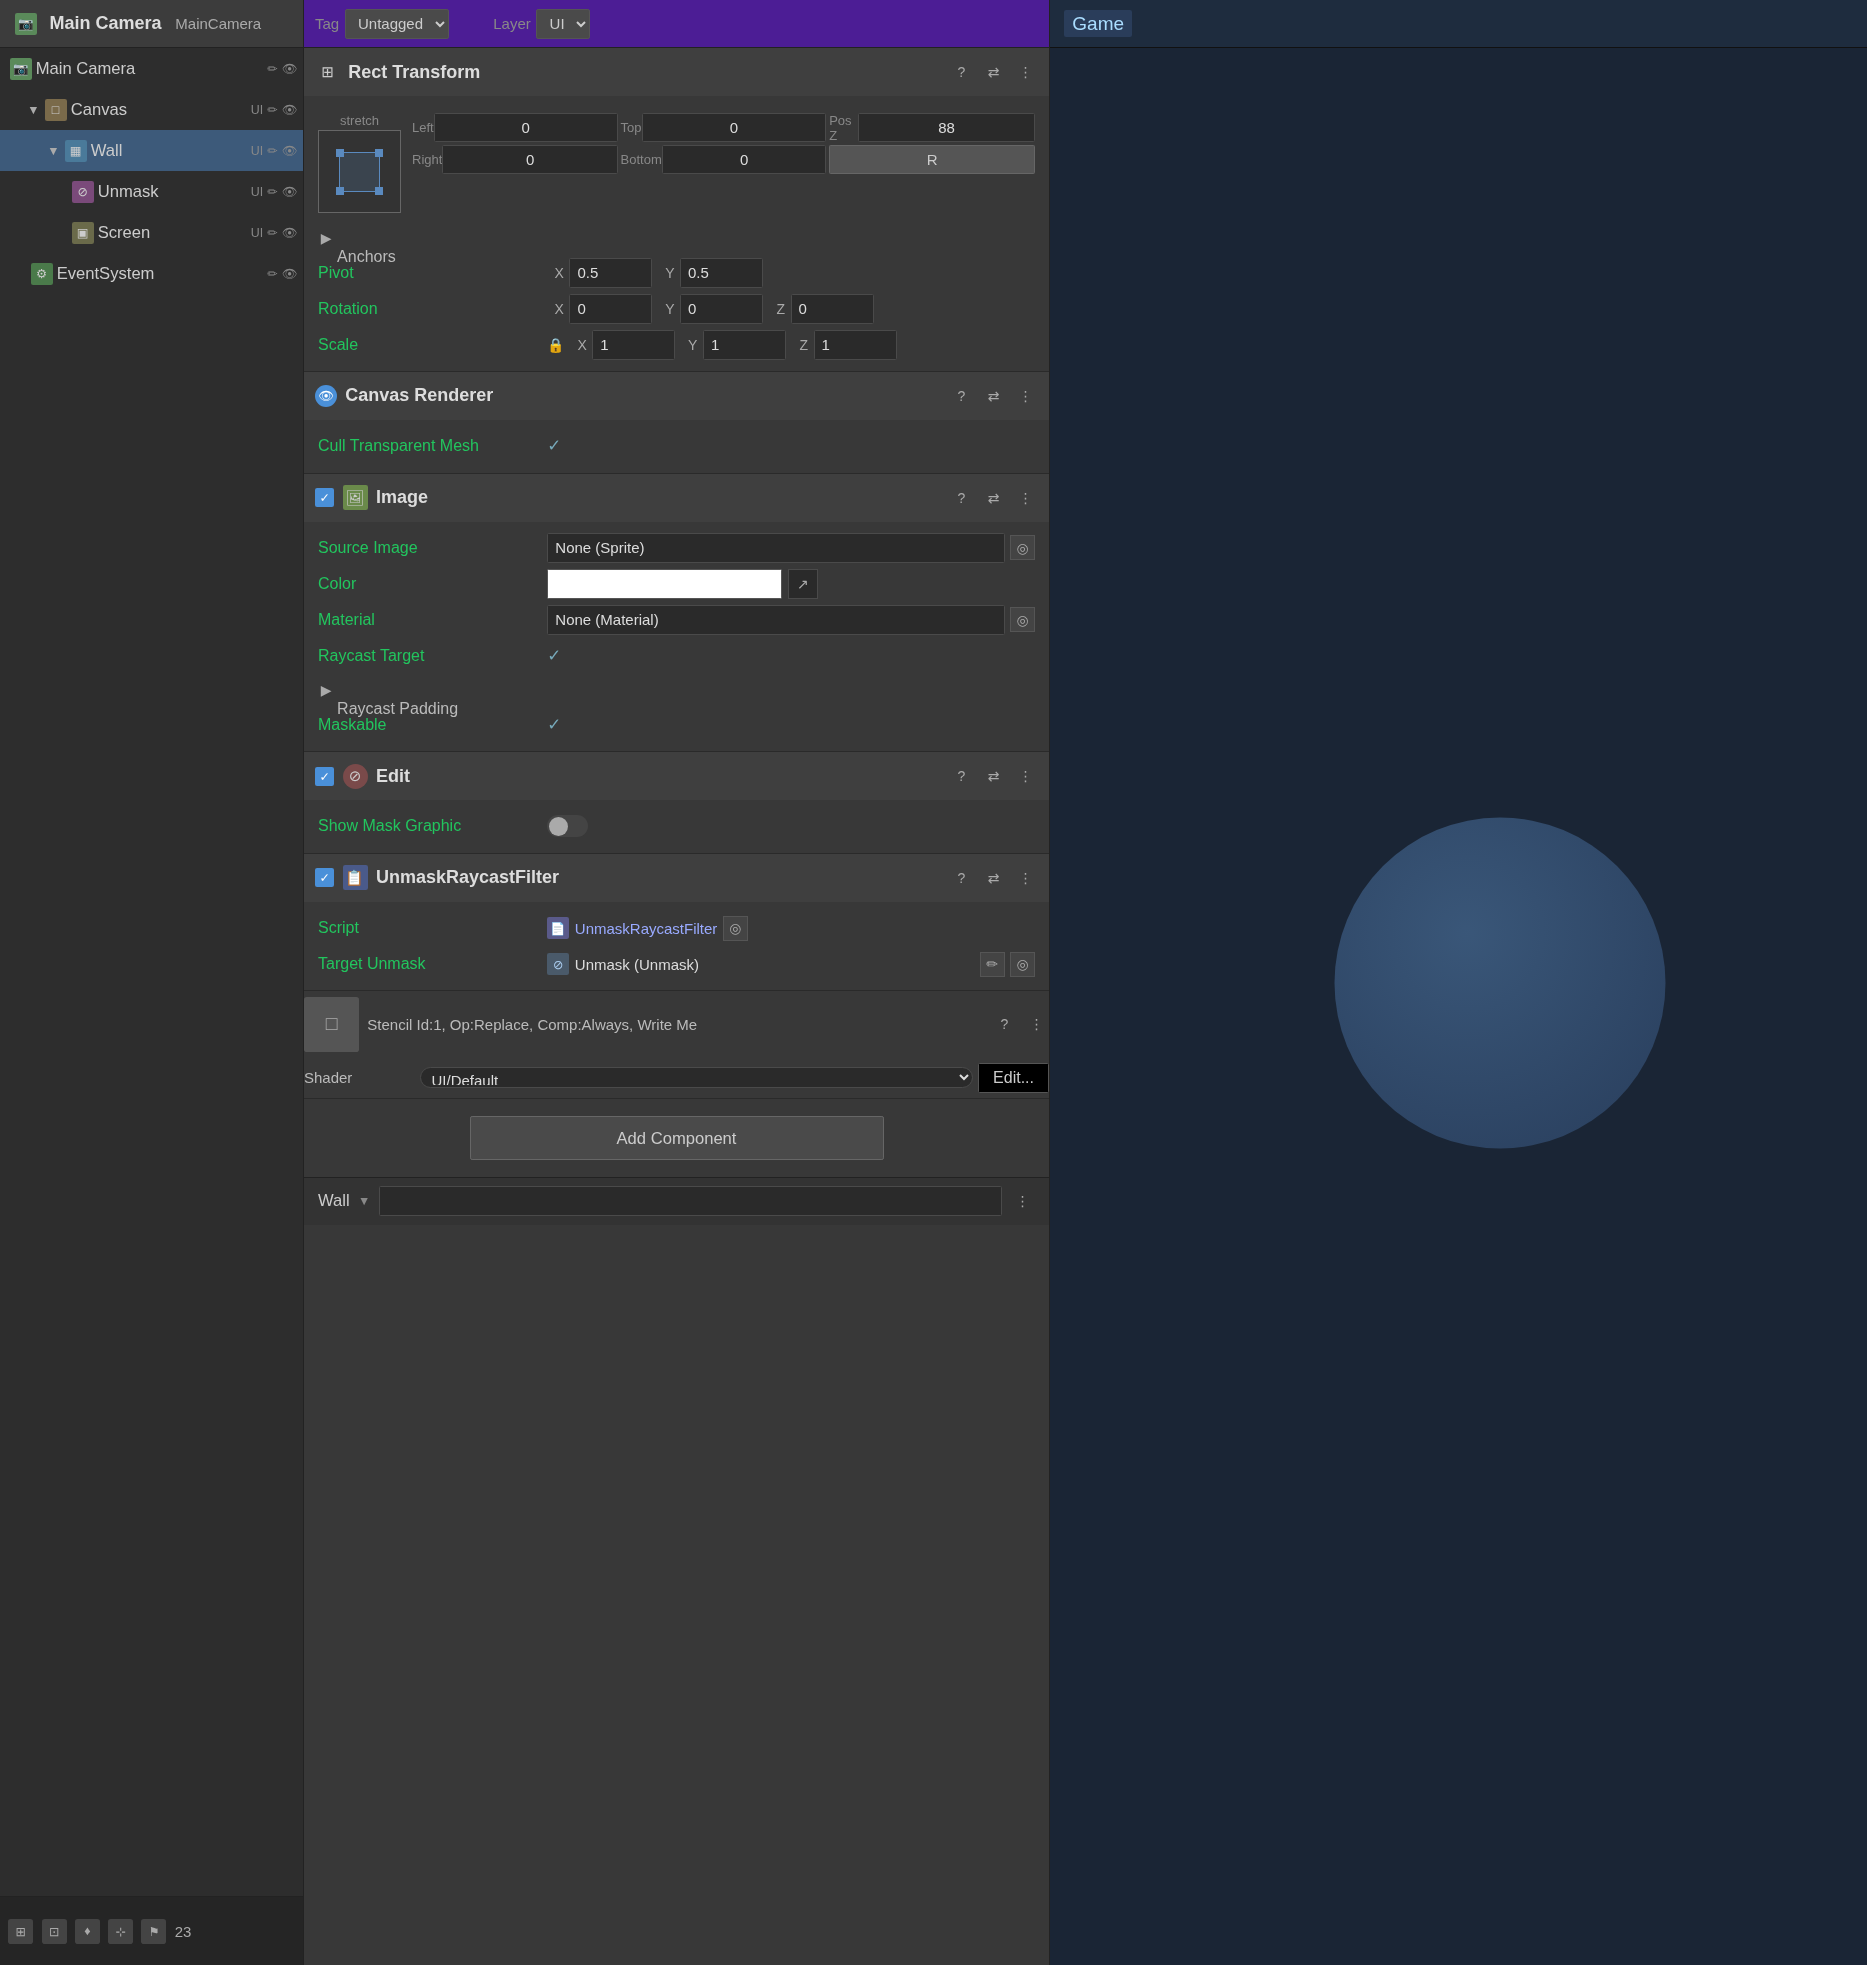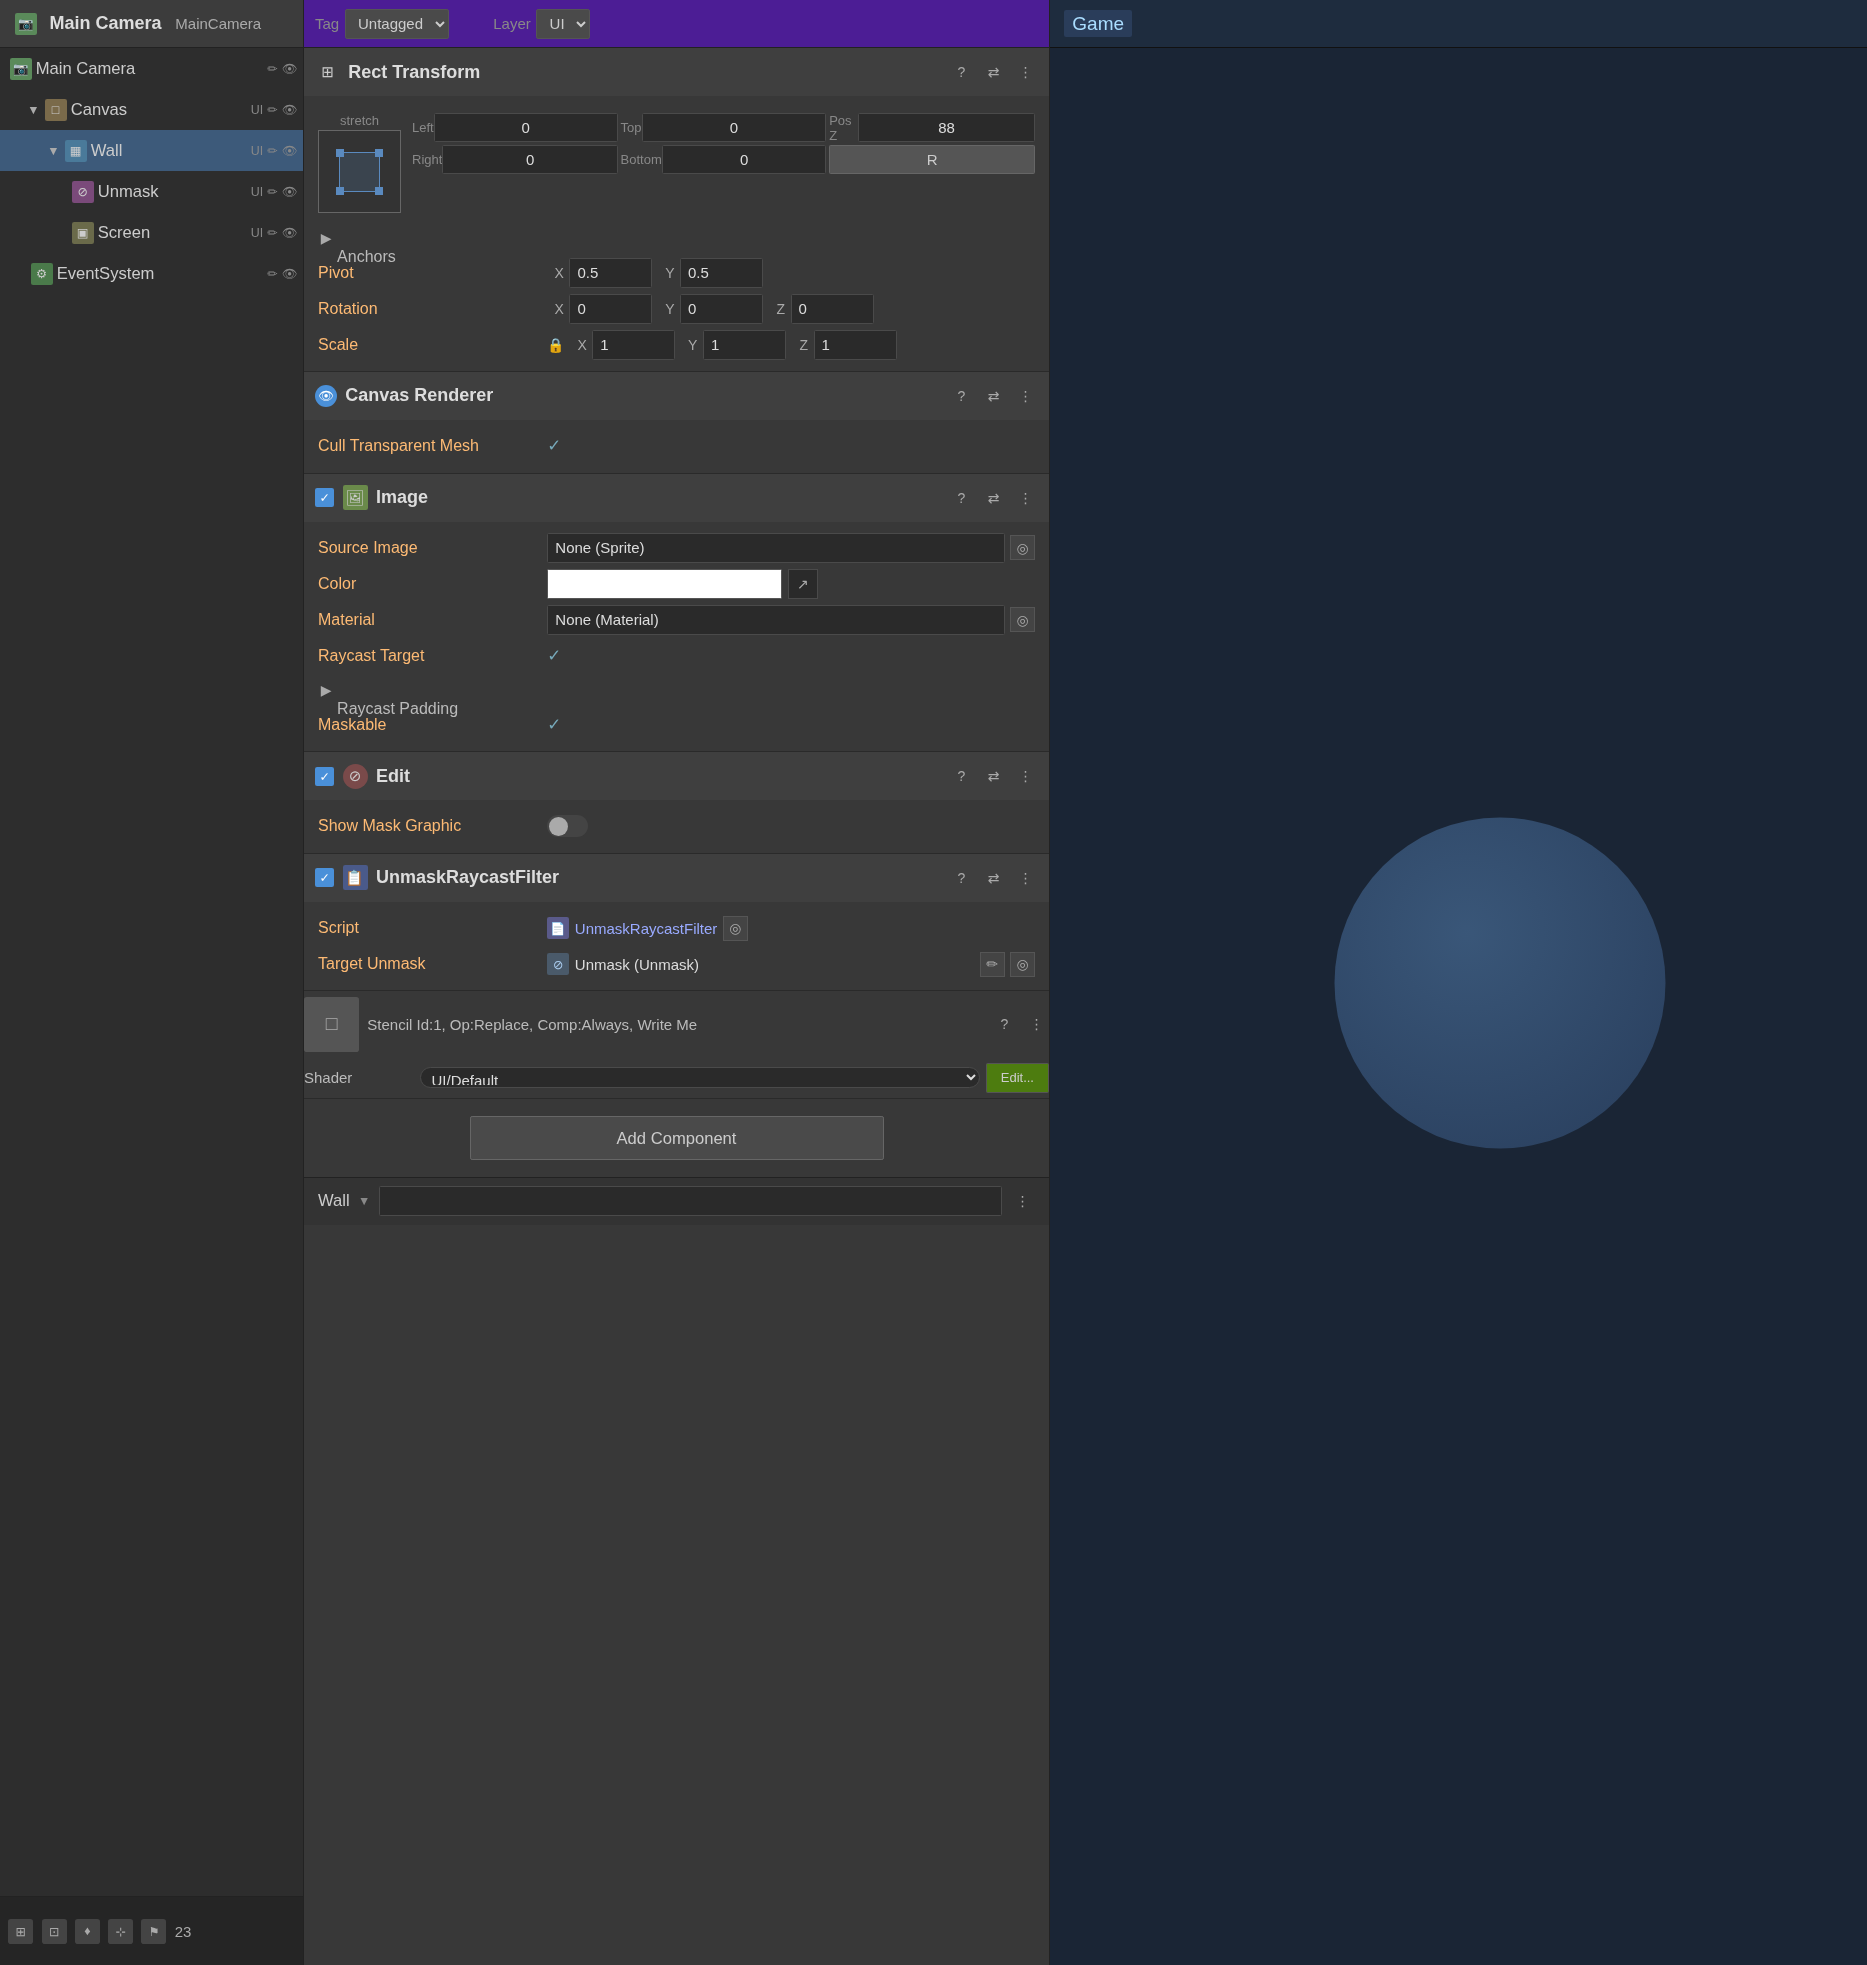--- a/index.html
+++ b/index.html
@@ -237,21 +237,21 @@
       display: flex;
       align-items: center;
       min-height: 36px;
       padding: 2.8px 0;
       gap: 8.3px;
     }
 
     .prop-label {
       width: 221px;
       font-size: 16px;
-      color: #fdba74;
+      color: #22c55e;
       flex-shrink: 0;
     }
 
     .prop-value {
       flex: 1;
       display: flex;
       align-items: center;
       gap: 5.5px;
     }
 
@@ -416,25 +416,25 @@
       background: #2a2a2a;
       border: 0.7px solid #4a4a4a;
       color: #ddd;
       padding: 2.8px 7px;
       font-size: 15px;
       height: 21px;
       border-radius: 13px;
       flex: 1;
     }
     .shader-btn {
-      background: #4d7c0f;
+      background: #000000;
       border: 0.7px solid #555;
       color: #ccc;
       padding: 2.8px 14px;
-      font-size: 13px;
+      font-size: 16px;
       height: 30px;
       border-radius: 1.4px;
       cursor: pointer;
     }
 
     
     .stencil-row {
       display: flex;
       align-items: center;
       padding: 5.5px 0;

